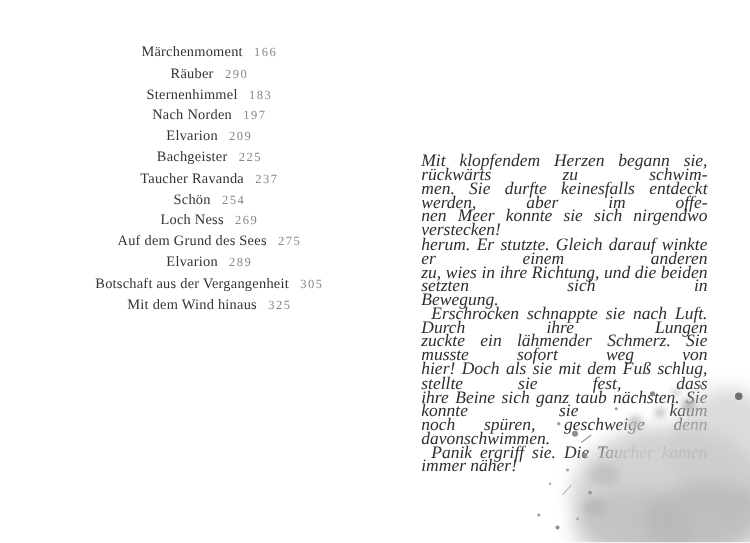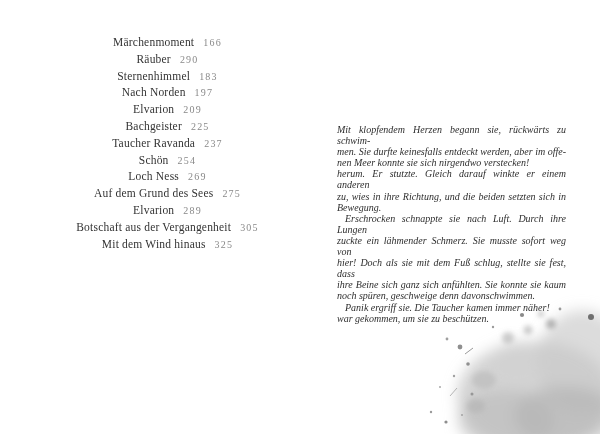--- a/index.html
+++ b/index.html
@@ -31,21 +31,21 @@
     margin-left:9px;
     letter-spacing:1.2px;
     opacity:0.9;
   }
 
   
   .story {
     position:absolute;
     left:337px; top:124px; width:229px;
     font-style:italic;
-    font-size:10px;
+    font-size:14px;
     color:var(--text-color,#2e2e2e);
   }
   .story .line {
     line-height:11.1px;
     text-align:justify;
   }
   .story .line.j { text-align-last:justify; }
   .story .line.indent { text-indent:8px; }
 
   
@@ -80,24 +80,23 @@
   <div class="story" id="story">
       <div class="line j">Mit klopfendem Herzen begann sie, rückwärts zu schwim-</div>
       <div class="line j">men. Sie durfte keinesfalls entdeckt werden, aber im offe-</div>
       <div class="line">nen Meer konnte sie sich nirgendwo verstecken!</div>
       <div class="line j">herum. Er stutzte. Gleich darauf winkte er einem anderen</div>
       <div class="line j">zu, wies in ihre Richtung, und die beiden setzten sich in</div>
       <div class="line">Bewegung.</div>
       <div class="line j indent">Erschrocken schnappte sie nach Luft. Durch ihre Lungen</div>
       <div class="line j">zuckte ein lähmender Schmerz. Sie musste sofort weg von</div>
       <div class="line j">hier! Doch als sie mit dem Fuß schlug, stellte sie fest, dass</div>
-      <div class="line j">ihre Beine sich ganz sich anfühlten. Sie konnte sie kaum</div>
+      <div class="line j">ihre Beine sich ganz taub nächsten. Sie konnte sie kaum</div>
       <div class="line">noch spüren, geschweige denn davonschwimmen.</div>
       <div class="line indent">Panik ergriff sie. Die Taucher kamen immer näher!</div>
-      <div class="line">war gekommen, um sie zu beschützen.</div>
     </div>
 
   <svg class="splatter" viewBox="0 0 190 150" xmlns="http://www.w3.org/2000/svg" aria-hidden="true">
     <defs>
       <filter id="wb" x="-60%" y="-60%" width="220%" height="220%">
         <feGaussianBlur stdDeviation="7"></feGaussianBlur>
       </filter>
       <filter id="wb2" x="-60%" y="-60%" width="220%" height="220%">
         <feGaussianBlur stdDeviation="2.5"></feGaussianBlur>
       </filter>

